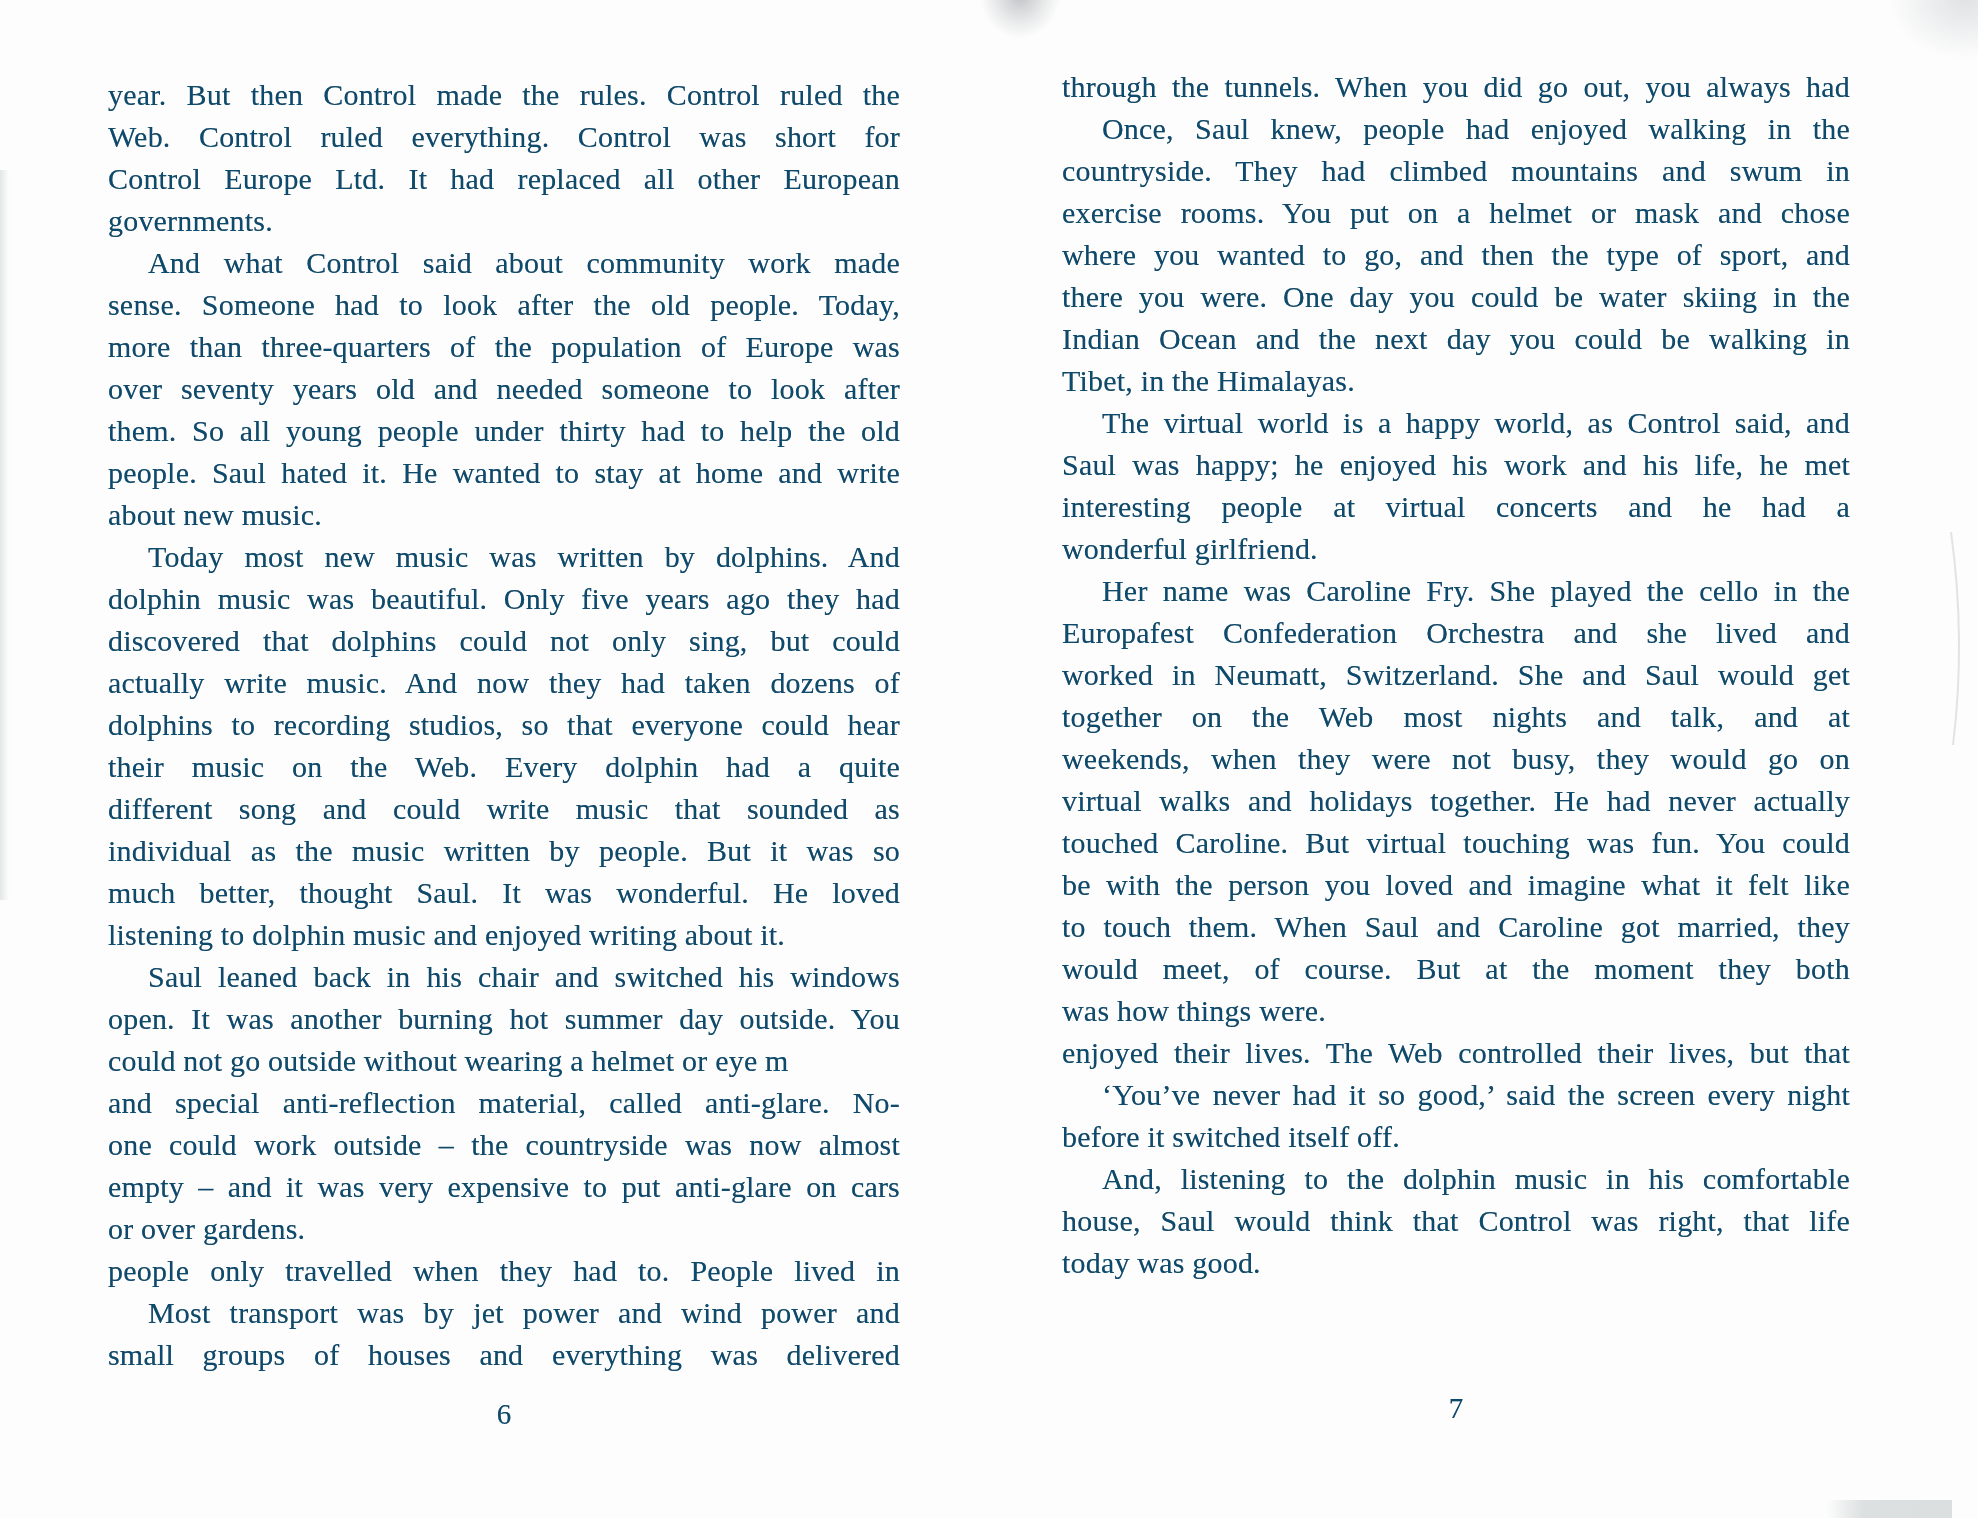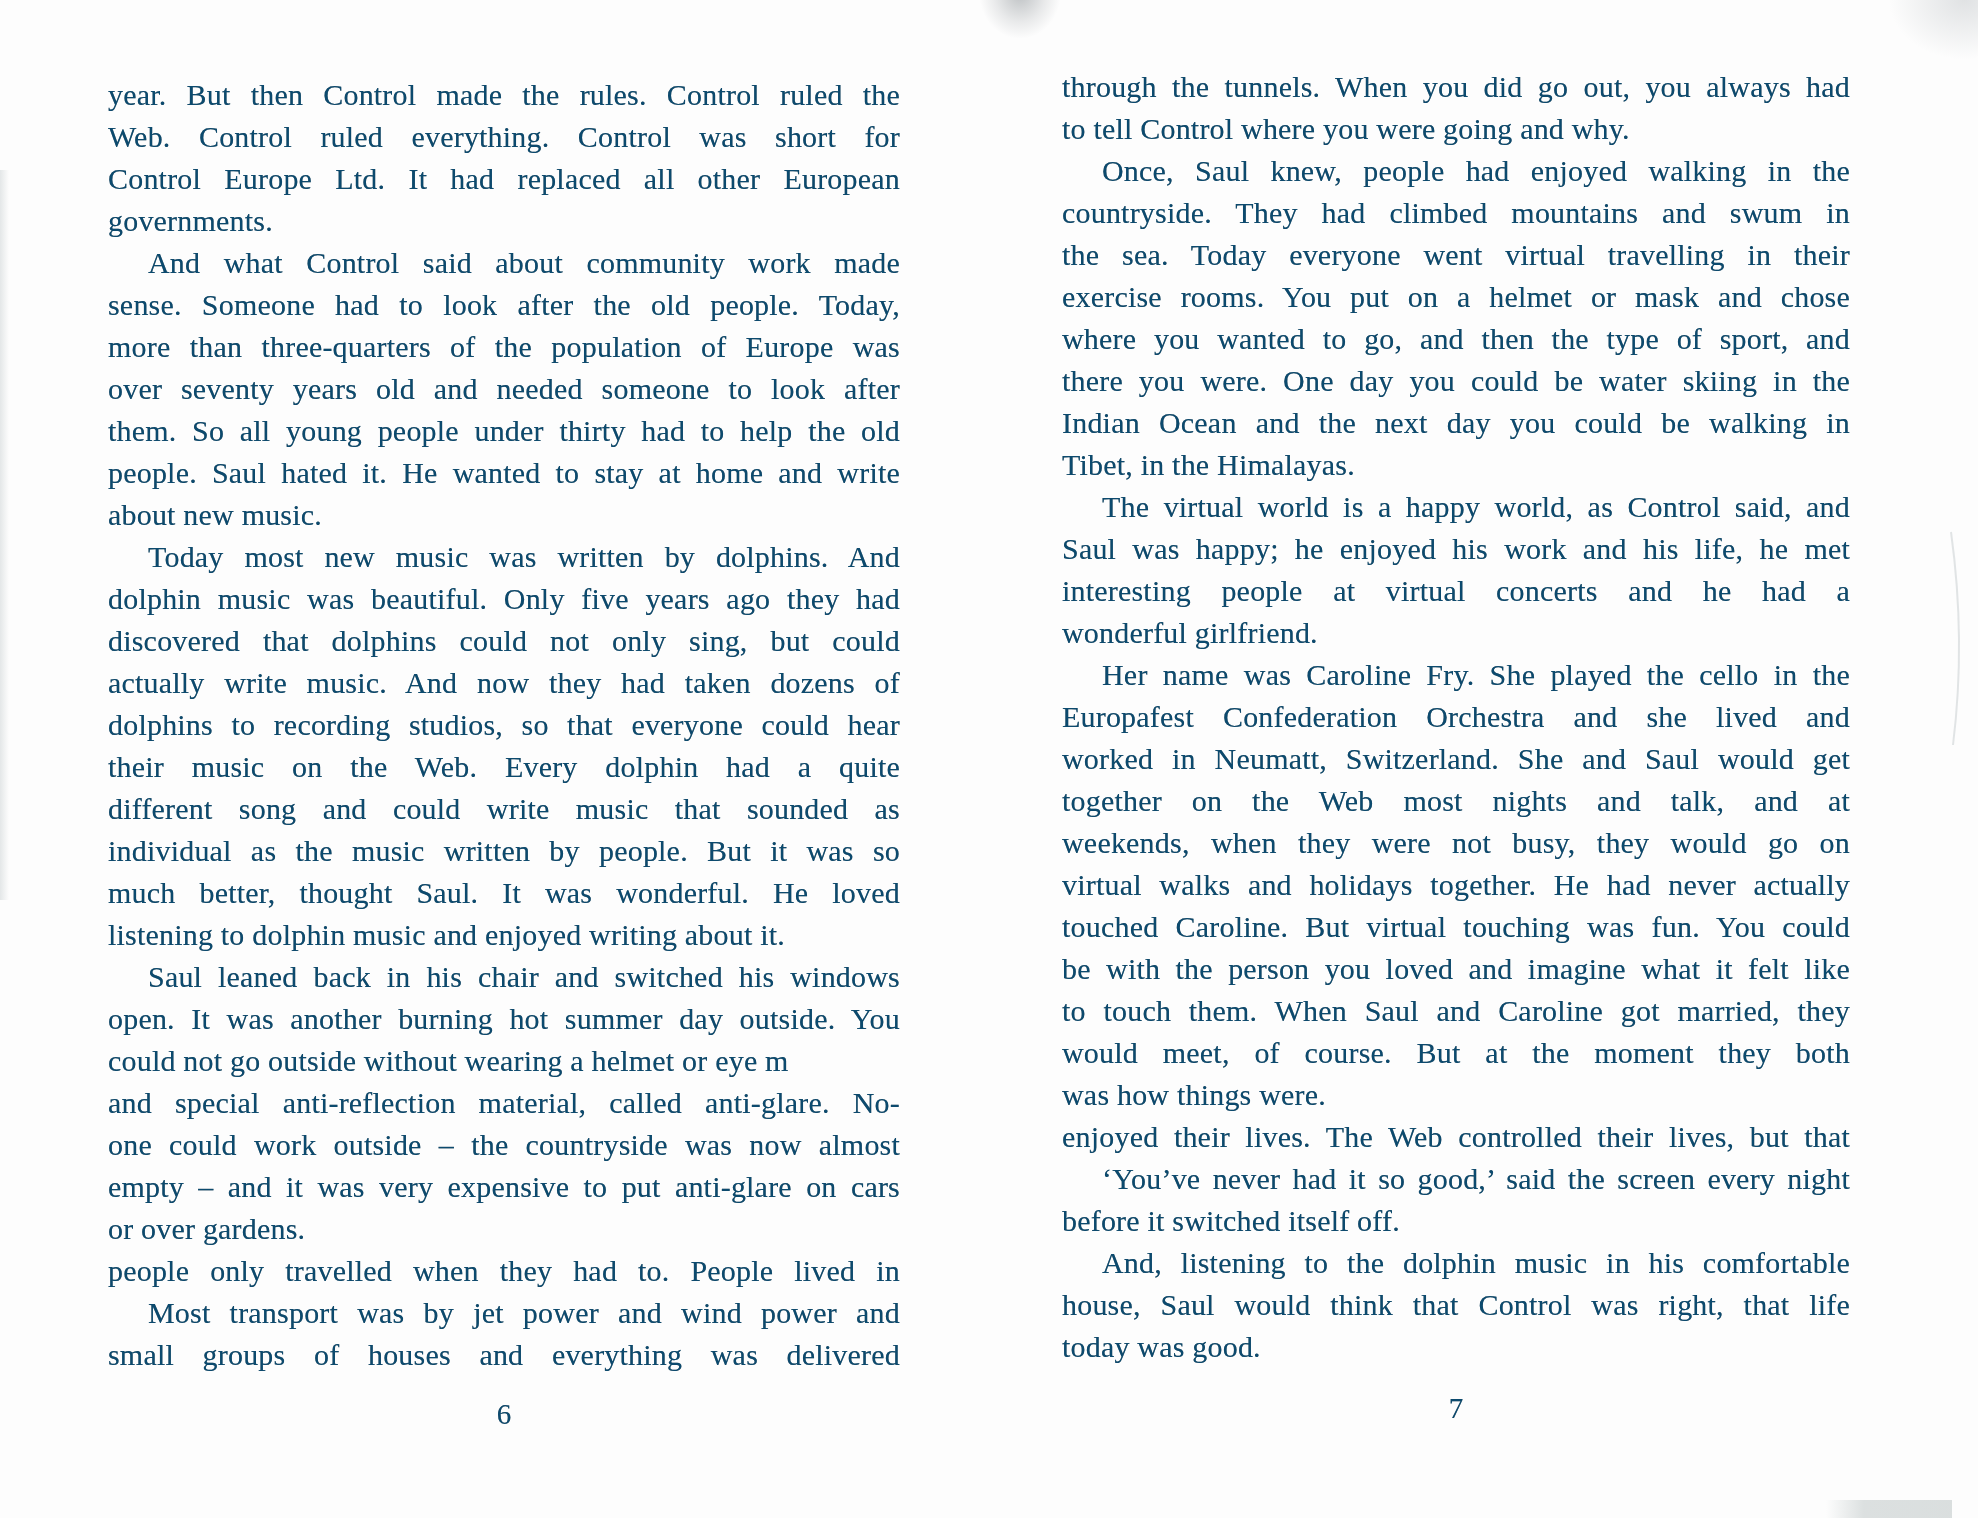--- a/index.html
+++ b/index.html
@@ -92,24 +92,22 @@
       <div class="line">and special anti-reflection material, called anti-glare. No-</div>
       <div class="line">one could work outside – the countryside was now almost</div>
       <div class="line">empty – and it was very expensive to put anti-glare on cars</div>
       <div class="line noj">or over gardens.</div>
       <div class="line">people only travelled when they had to. People lived in</div>
       <div class="line indent">Most transport was by jet power and wind power and</div>
       <div class="line">small groups of houses and everything was delivered</div>
     </div>
   <div class="column col-right" id="col-1">
       <div class="line">through the tunnels. When you did go out, you always had</div>
-      <div class="line noj">to tell Control where you were going and why.</div>
       <div class="line indent">Once, Saul knew, people had enjoyed walking in the</div>
       <div class="line">countryside. They had climbed mountains and swum in</div>
-      <div class="line">the sea. Today everyone went virtual travelling in their</div>
       <div class="line">exercise rooms. You put on a helmet or mask and chose</div>
       <div class="line">where you wanted to go, and then the type of sport, and</div>
       <div class="line">there you were. One day you could be water skiing in the</div>
       <div class="line">Indian Ocean and the next day you could be walking in</div>
       <div class="line noj">Tibet, in the Himalayas.</div>
       <div class="line indent">The virtual world is a happy world, as Control said, and</div>
       <div class="line">Saul was happy; he enjoyed his work and his life, he met</div>
       <div class="line">interesting people at virtual concerts and he had a</div>
       <div class="line noj">wonderful girlfriend.</div>
       <div class="line indent">Her name was Caroline Fry. She played the cello in the</div>

